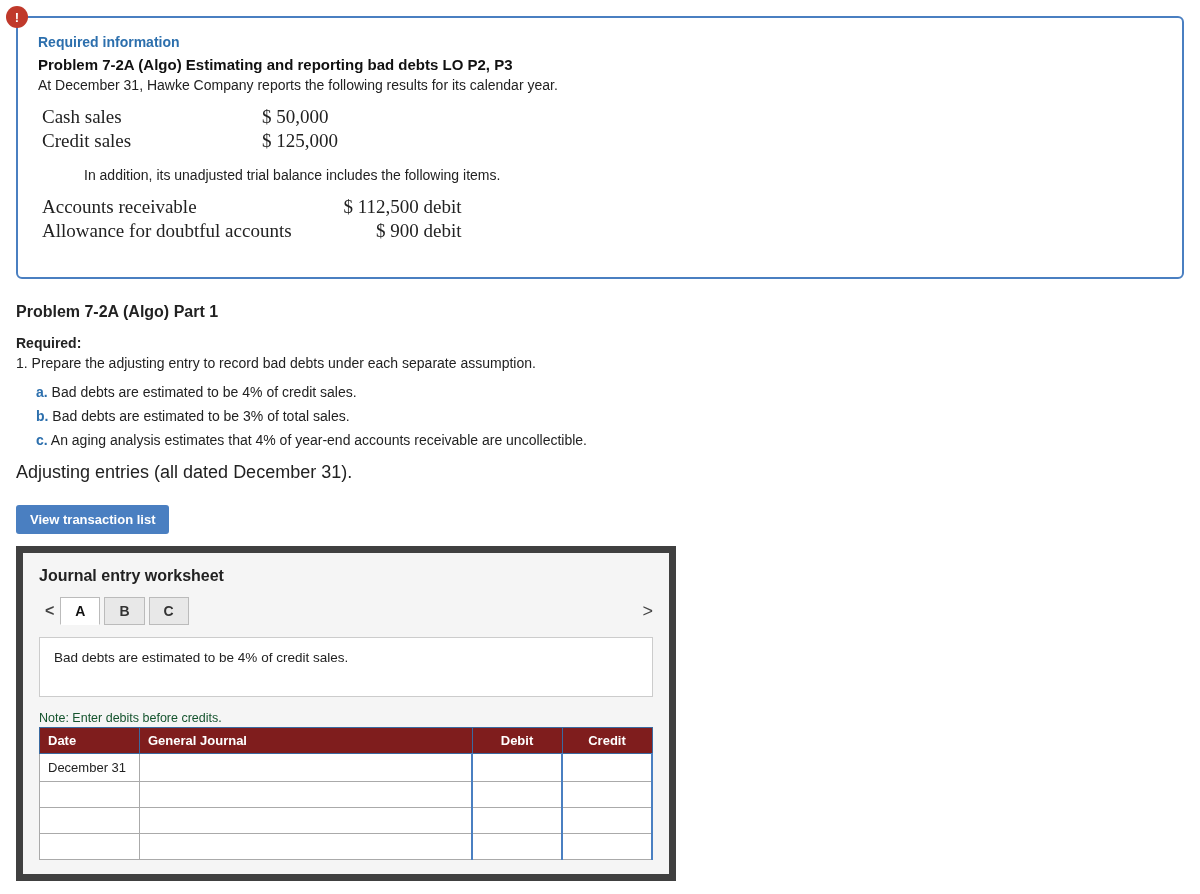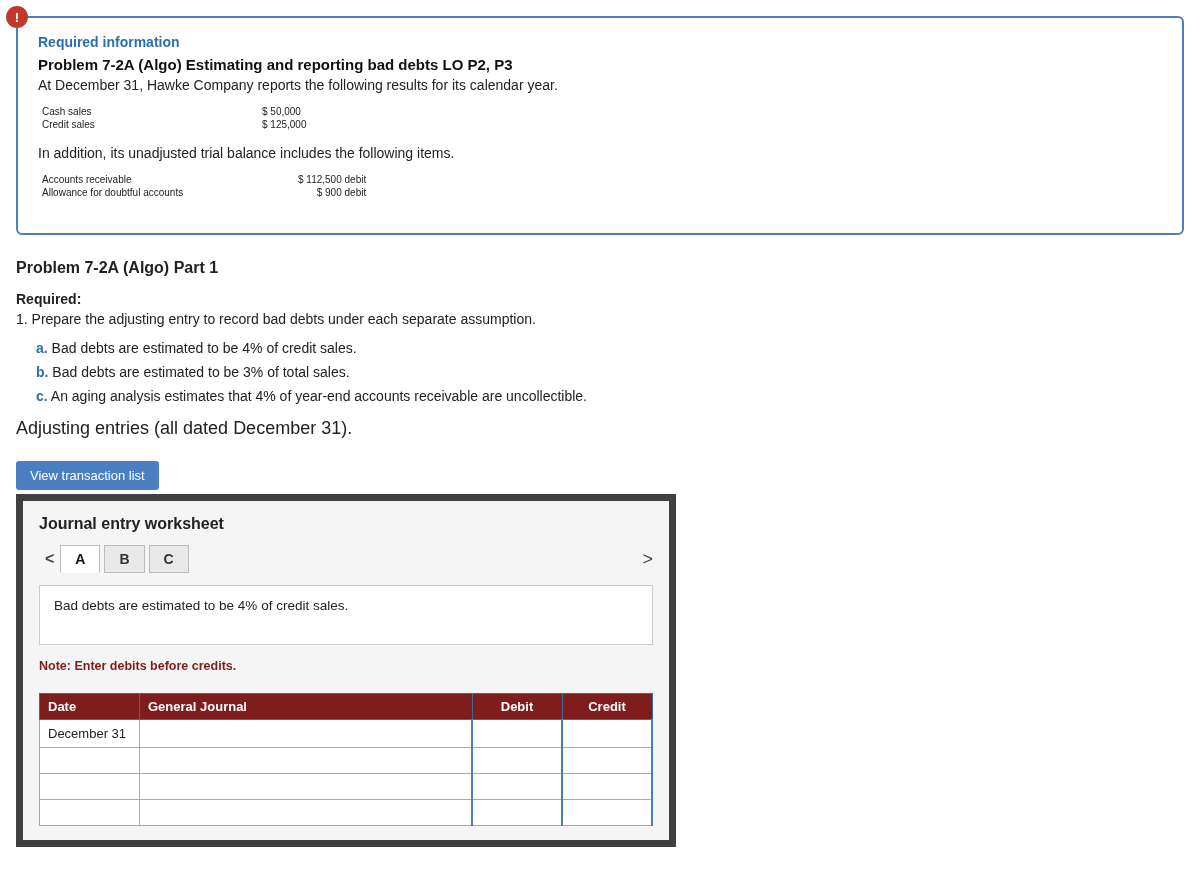--- a/index.html
+++ b/index.html
@@ -52,32 +52,33 @@
       font-size: 13px;
       margin-bottom: 12px;
     }
     .intro-text {
       margin-bottom: 12px;
       font-size: 14px;
     }
     .data-table {
       border-collapse: collapse;
       margin-bottom: 14px;
-      font-size: 10px;
-      font-family: Liberation Sans, sans-serif;
+      font-size: 19px;
+      font-family: Liberation Serif, serif;
     }
     .data-table td {
       padding: 1px 12px 1px 4px;
       vertical-align: top;
     }
     .data-table td:first-child {
       min-width: 220px;
     }
     .section-divider {
       margin-bottom: 12px;
+      margin-left: 46px;
     }
 
     
     .problem-part-title {
       font-weight: bold;
       font-size: 16px;
       margin-bottom: 14px;
     }
     .required-label {
       font-weight: bold;
@@ -102,22 +103,22 @@
 
     
     .view-transaction-btn {
       background: #4a7fc1;
       color: white;
       border: none;
       padding: 7px 14px;
       font-size: 13px;
       border-radius: 3px;
       cursor: pointer;
-      margin-bottom: 4px;
-      font-weight: normal;
+      margin-bottom: 12px;
+      font-weight: bold;
     }
 
     
     .journal-worksheet {
       border: 7px solid #404040;
       background: #f5f5f5;
       padding: 14px 16px 14px 16px;
       max-width: 660px;
     }
     .journal-title {
@@ -168,24 +169,23 @@
       background: #fff;
       border: 1px solid #ccc;
       padding: 12px 14px;
       margin-bottom: 14px;
       font-size: 13.5px;
       min-height: 60px;
     }
 
     
     .note-text {
-      color: #7f1d1d;
+      color: #14532d;
       font-size: 12.5px;
-      margin-bottom: 20px;
-      font-weight: bold;
+      margin-bottom: 2px;
     }
 
     
     .journal-table {
       width: 100%;
       border-collapse: collapse;
       font-size: 13px;
     }
     .journal-table th {
       background: #7f1d1d;

